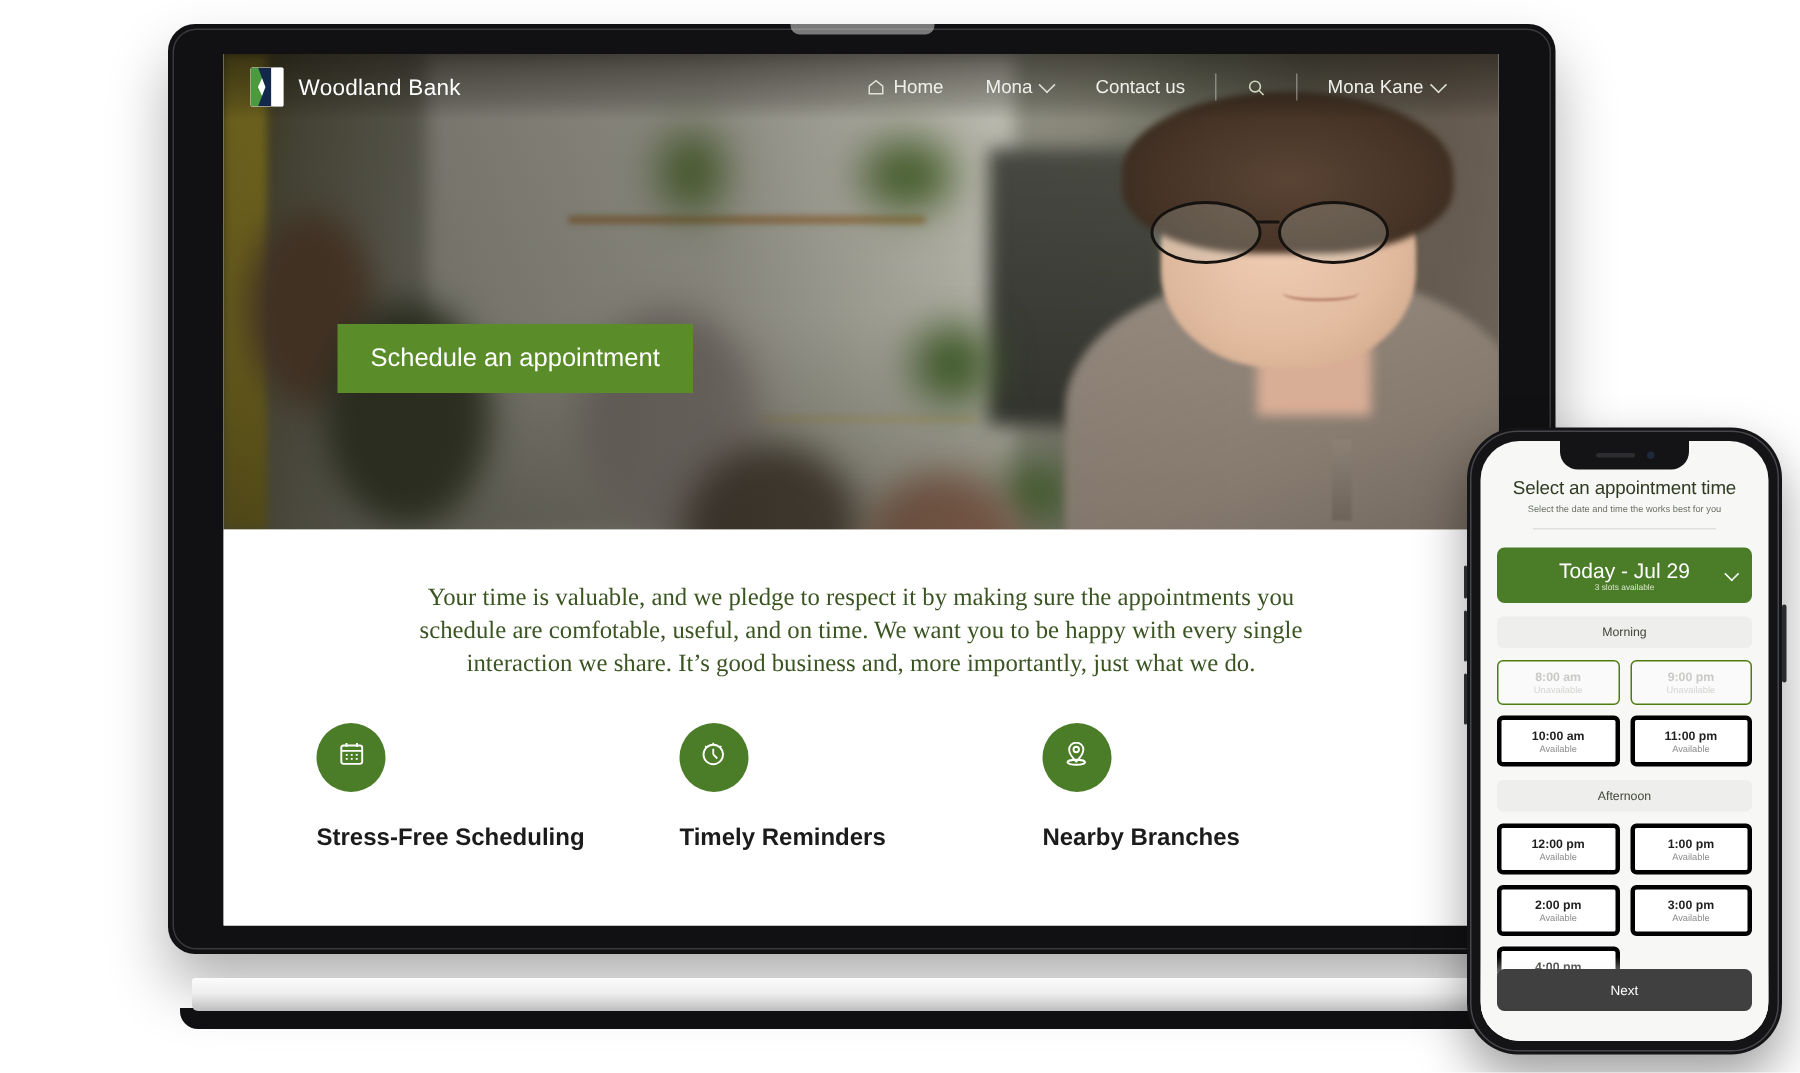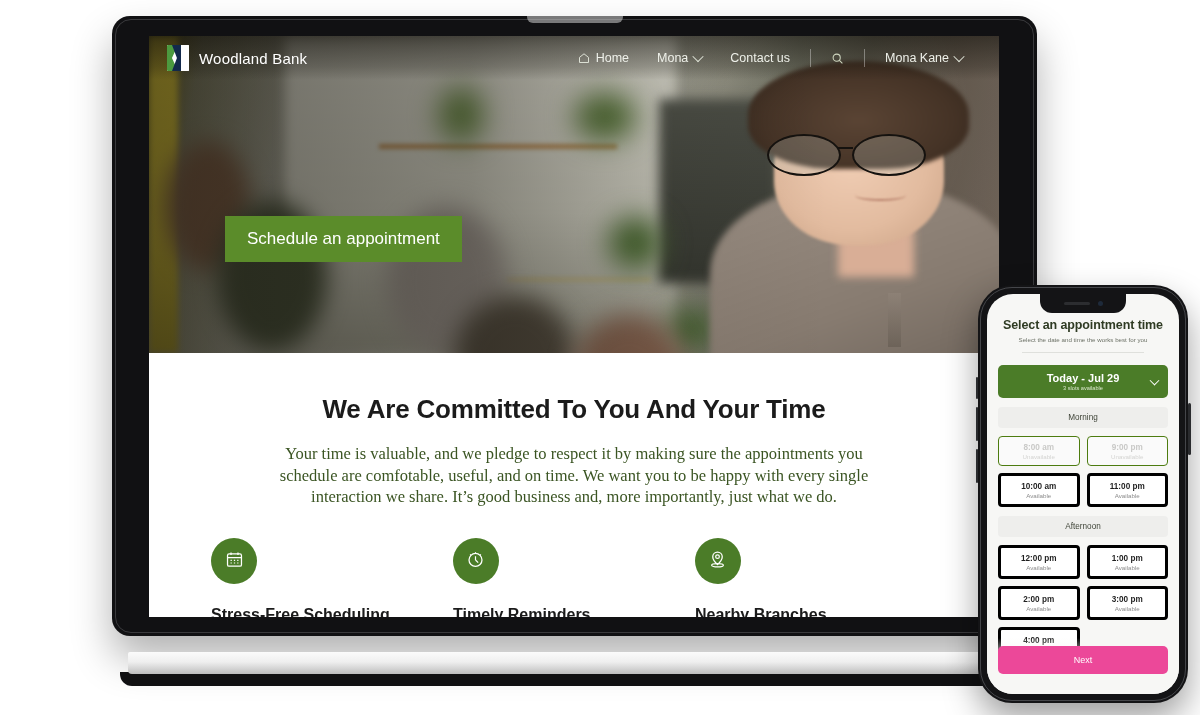--- a/index.html
+++ b/index.html
@@ -308,37 +308,37 @@
   .phone-btn {
     position:absolute; width:2.5px; background:#2a2b2e; border-radius:2px;
   }
   .pb1 { left:-2.5px; top:92px; height:22px; }
   .pb2 { left:-2.5px; top:122px; height:34px; }
   .pb3 { left:-2.5px; top:164px; height:34px; }
   .pb4 { right:-2.5px; top:118px; height:52px; }
 
   .ph-inner { padding: 24px 11px 0 11px; }
   .ph-title {
-    text-align:center; font-size:12.5px; font-weight:bold; color:#2f3b23;
+    text-align:center; font-size:12.5px; font-weight:normal; color:#2f3b23;
     letter-spacing:-0.1px;
   }
   .ph-sub {
     text-align:center; font-size:6.2px; color:#6c7166; margin-top:4px;
   }
   .ph-divider {
     margin: 9px auto 0 auto; width:72%; height:1px; background:#dfe0dc;
   }
   .ph-datebtn {
     margin-top: 12px;
     background:#4b7c28; border-radius:5px;
     padding: 7px 10px; position:relative;
     display:flex; flex-direction:column; align-items:center; justify-content:center;
     cursor:pointer;
   }
-  .ph-datebtn .d1 { color:#ffffff; font-size:11px; font-weight:bold; }
+  .ph-datebtn .d1 { color:#ffffff; font-size:14px; font-weight:normal; }
   .ph-datebtn .d2 { color:#dbe7cd; font-size:5.6px; margin-top:1px; }
   .ph-datebtn .dchev {
     position:absolute; right:10px; top:50%;
     width:6px; height:6px;
     border-right:1.6px solid #ffffff; border-bottom:1.6px solid #ffffff;
     transform: translateY(-70%) rotate(45deg);
   }
   .ph-sectionhdr {
     margin-top:9px; background:#eeeeec; border-radius:4px;
     text-align:center; font-size:8.2px; color:#3f4438;
@@ -359,21 +359,21 @@
   }
   .slot .t { font-size:8.2px; font-weight:bold; color:#1f1f1f; }
   .slot .s { font-size:6.2px; color:#8b8b8b; margin-top:1px; }
   .slot.unavail {
     border:1px solid #4d7c0f; background:#fafafa; cursor:default;
   }
   .slot.unavail .t { color:#c9c9c7; }
   .slot.unavail .s { color:#d4d4d2; }
   .ph-next {
     position:absolute; left:11px; right:11px; bottom:20px;
-    background:#ec4899; border-radius:5px;
+    background:#404040; border-radius:5px;
     text-align:center; color:#ffffff; font-size:9px;
     padding: 9px 0; cursor:pointer;
   }
   .ph-scroll-mask {
     position:absolute; left:0; right:0; bottom:0; height:56px;
     background: linear-gradient(180deg, rgba(247,247,245,0) 0%, #f7f7f5 42%);
     pointer-events:none;
   }
 </style>
 </head>
@@ -465,21 +465,20 @@
             </div>
           </div>
         </nav>
 
         <div class="hero-content">
           <div class="hero-cta">Schedule an appointment</div>
         </div>
       </section>
 
       <section class="section">
-        <h1 class="sec-title">We Are Committed To You And Your Time</h1>
         <p class="sec-body">Your time is valuable, and we pledge to respect it by making sure the appointments you schedule are comfotable, useful, and on time. We want you to be happy with every single interaction we share. It’s good business and, more importantly, just what we do.</p>
 
         <div class="cards">
 
           <div class="card">
             <div class="card-icon">
               <span>
                 <svg width="19" height="19" viewBox="0 0 24 24" fill="none" stroke="#ffffff" stroke-width="1.6">
                   <rect x="3.2" y="5" width="17.6" height="15.5" rx="2"></rect>
                   <path d="M3.2 9.6h17.6M7.6 3v3.2M16.4 3v3.2"></path>

